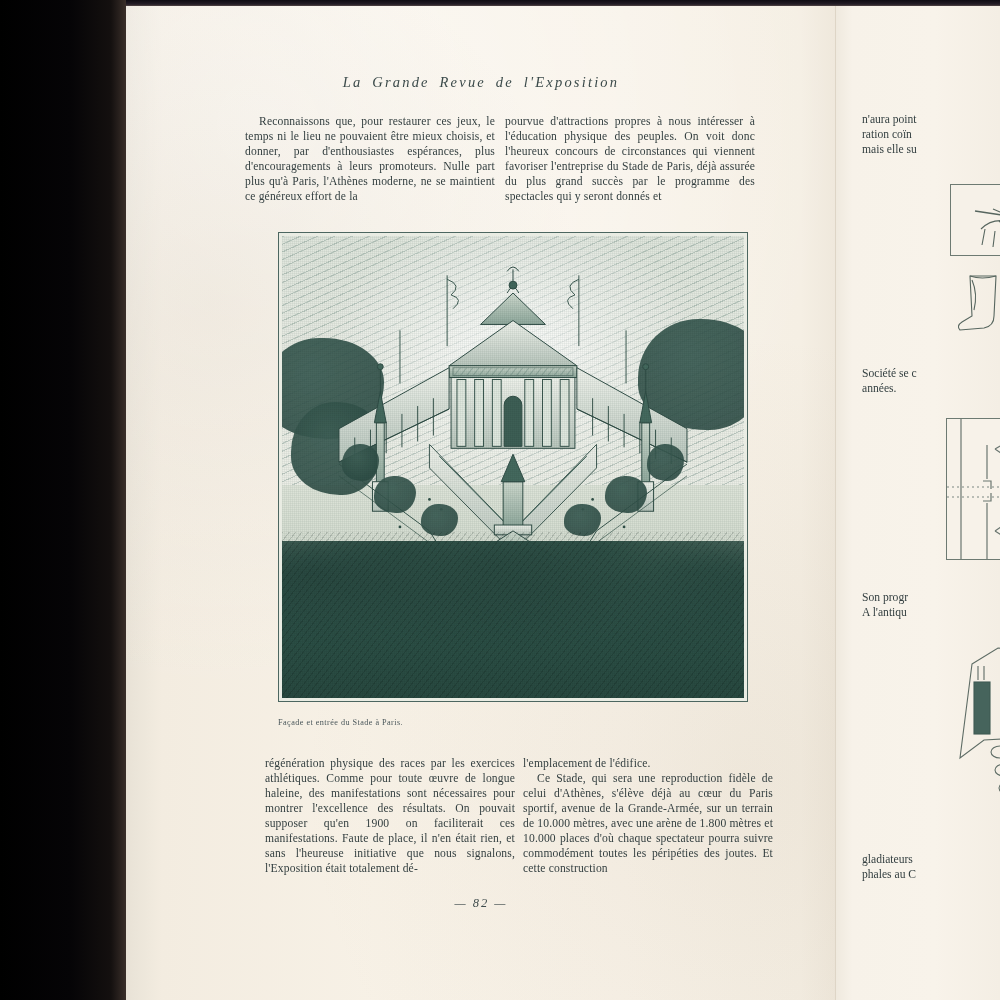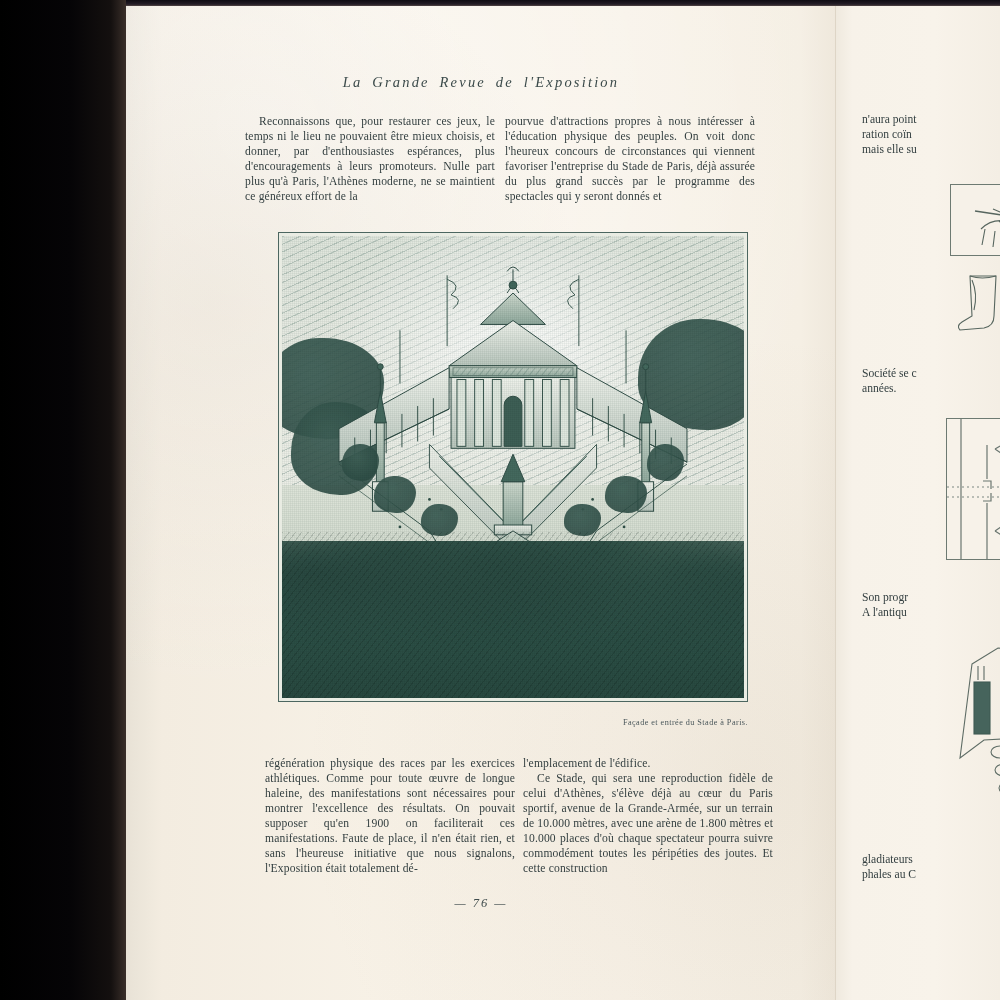--- a/index.html
+++ b/index.html
@@ -131,21 +131,21 @@
   }
   .grain{
     position:absolute;inset:0;
     background-image:
       repeating-linear-gradient(0deg, rgba(40,70,64,0.05) 0px, rgba(40,70,64,0.05) 1px, rgba(0,0,0,0) 1px, rgba(0,0,0,0) 2px),
       repeating-linear-gradient(90deg, rgba(40,70,64,0.05) 0px, rgba(40,70,64,0.05) 1px, rgba(0,0,0,0) 1px, rgba(0,0,0,0) 2px);
     mix-blend-mode:multiply;pointer-events:none;
   }
   .plate-caption{
     position:absolute;left:152px;top:712px;width:470px;
-    text-align:right;font-size:8.2px;letter-spacing:0.45px;color:#49565a;
+    text-align:left;font-size:8.2px;letter-spacing:0.45px;color:#49565a;
   }
   .folio{
     position:absolute;left:0;top:890px;width:710px;text-align:center;
     font-size:12.5px;font-style:italic;color:#3e4b4c;letter-spacing:2px;
   }
   
   .frag{
     position:absolute;left:862px;width:170px;
     font-size:11.6px;line-height:15.05px;color:#333f40;
     white-space:nowrap;
@@ -349,21 +349,21 @@
 
     <div class="col col-l-bot">
       <p>régénération physique des races par les exercices athlétiques. Comme pour toute œuvre de longue haleine, des manifestations sont nécessaires pour montrer l'excellence des résultats. On pouvait supposer qu'en 1900 on faciliterait ces manifestations. Faute de place, il n'en était rien, et sans l'heureuse initiative que nous signalons, l'Exposition était totalement dé-</p>
     </div>
 
     <div class="col col-r-bot">
       <p>l'emplacement de l'édifice.</p>
       <p class="ind">Ce Stade, qui sera une reproduction fidèle de celui d'Athènes, s'élève déjà au cœur du Paris sportif, avenue de la Grande-Armée, sur un terrain de 10.000 mètres, avec une arène de 1.800 mètres et 10.000 places d'où chaque spectateur pourra suivre commodément toutes les péripéties des joutes. Et cette construction</p>
     </div>
 
-    <div class="folio">— 76 —</div>
+    <div class="folio">— 82 —</div>
   </div>
 
   <div>
 
     <div class="frag" style="top:112px;">n'aura point</div>
     <div class="frag" style="top:127px;">ration coïn</div>
     <div class="frag" style="top:142px;">mais elle su</div>
 
     <div class="frag-box" style="left:950px;top:184px;width:100px;height:72px;">
       <svg viewBox="0 0 100 72" width="100" height="72">

